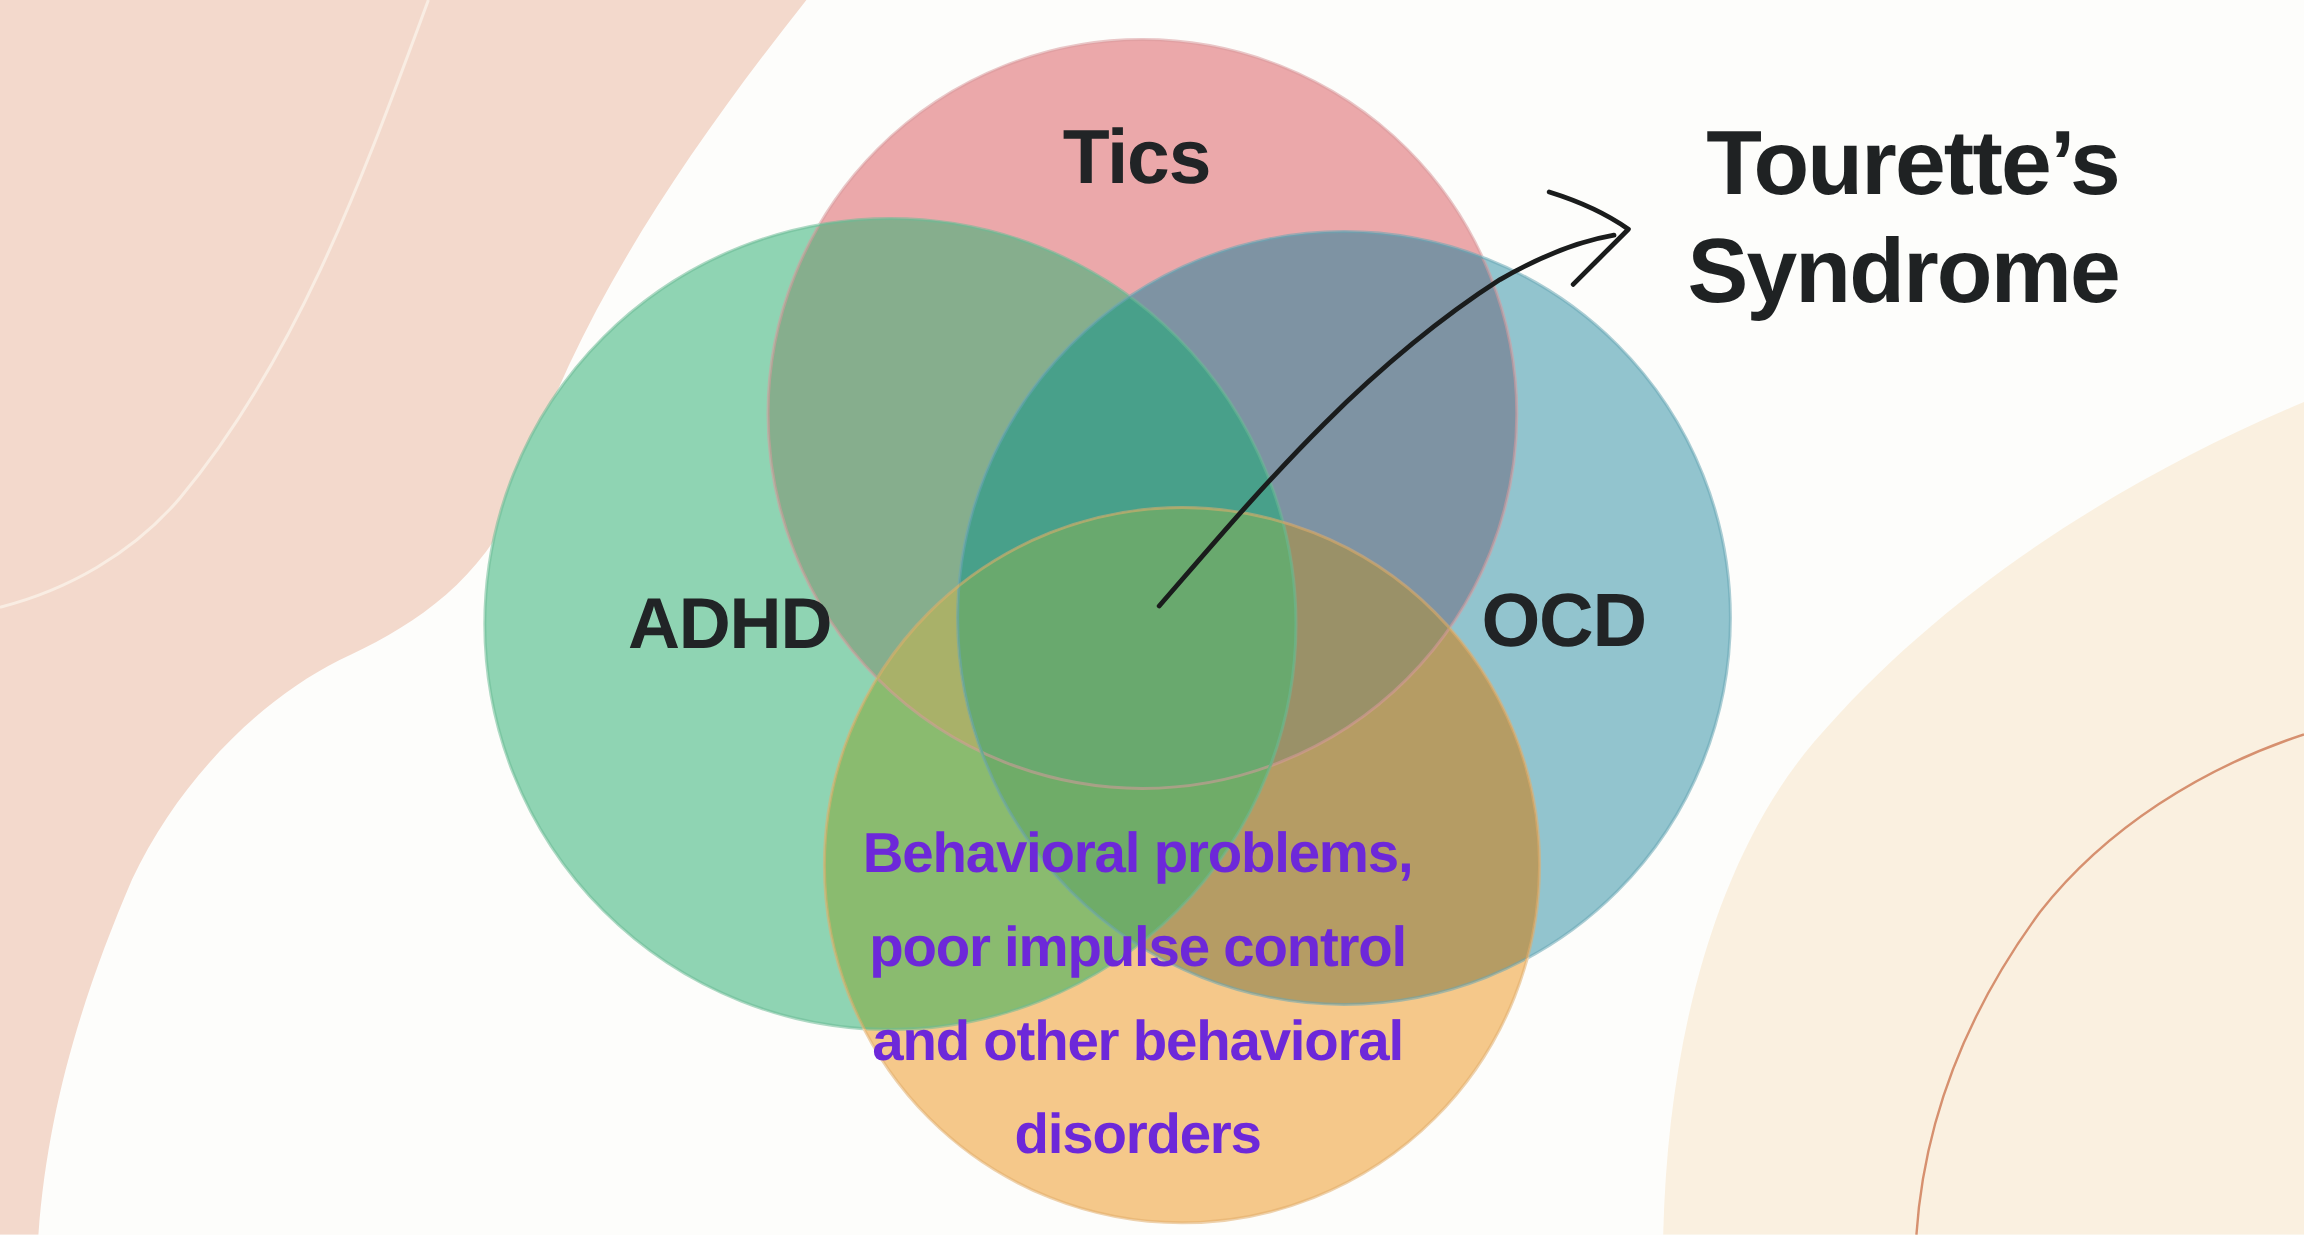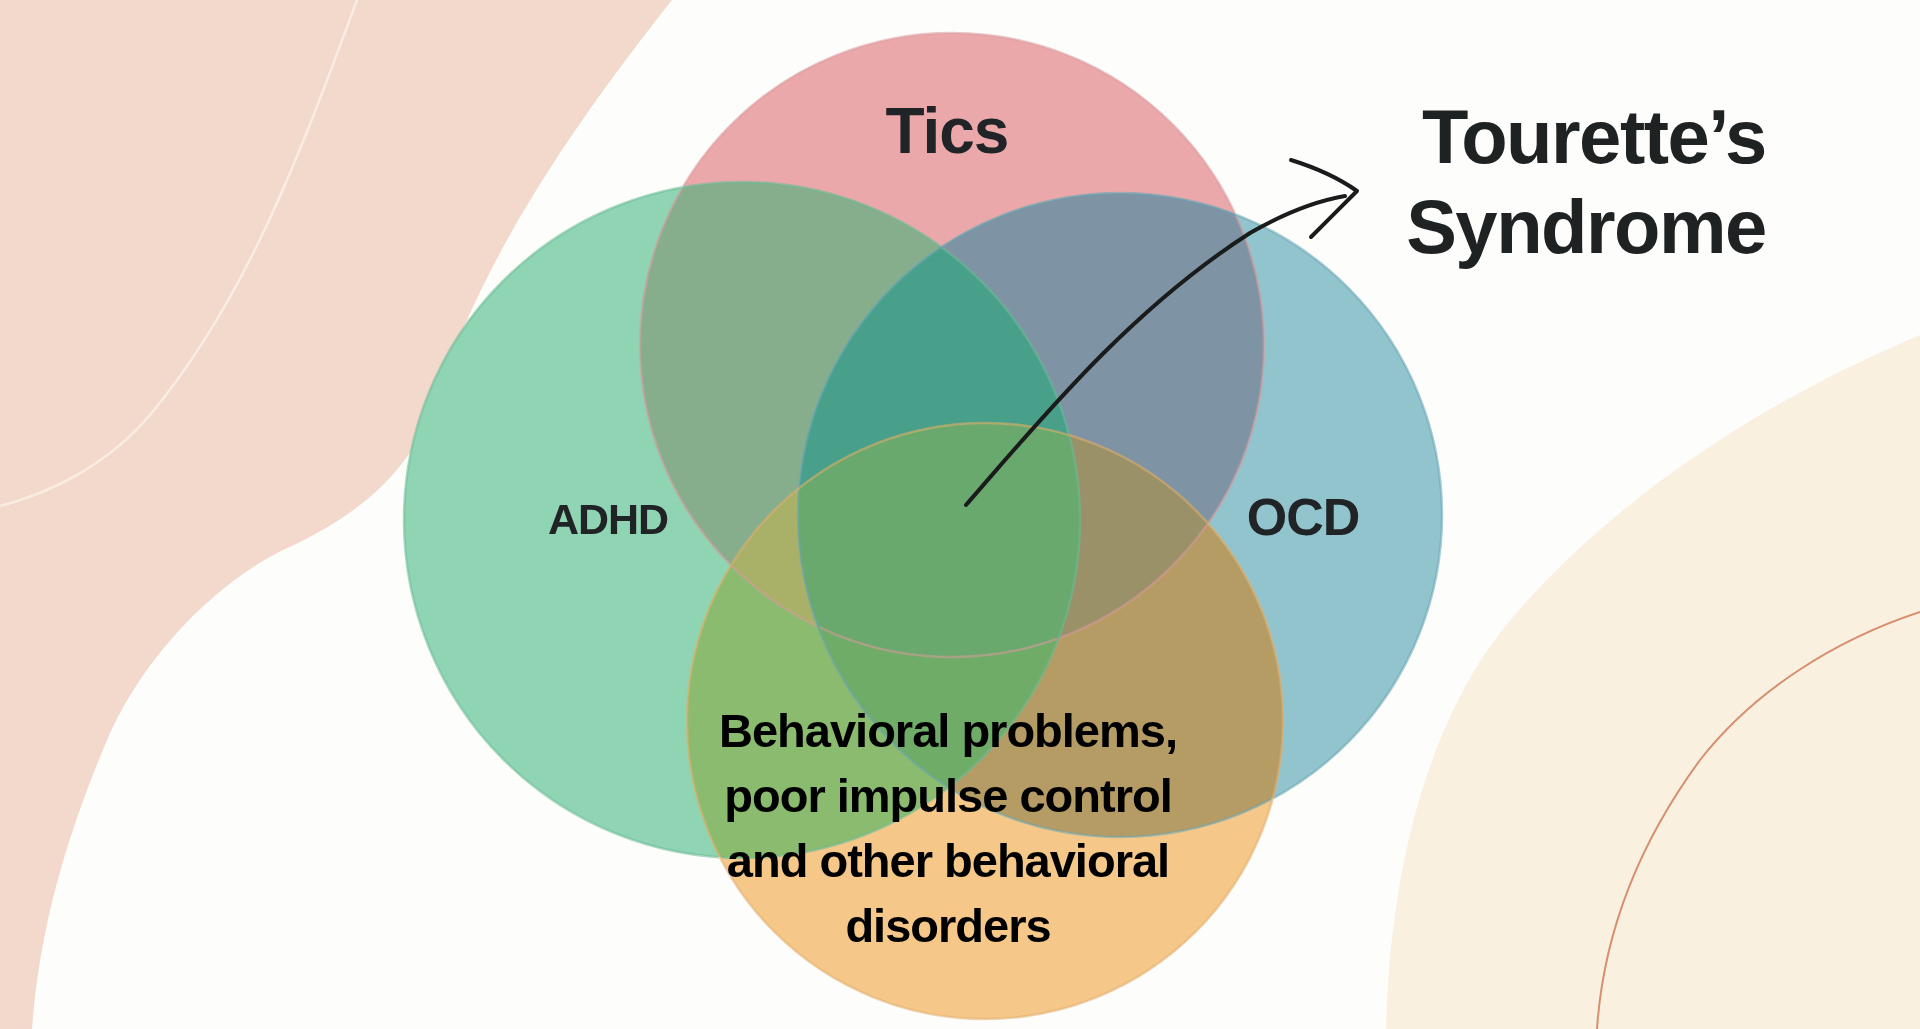--- a/index.html
+++ b/index.html
@@ -26,26 +26,26 @@
     position: absolute;
     transform: translate(-50%, -50%);
     color: #212426;
     font-weight: 700;
     white-space: pre-line;
     text-align: center;
     letter-spacing: -1px;
     line-height: 1.1;
   }
   .label-tics      { left: 947px;  top: 131px; font-size: 64px; }
-  .label-adhd      { left: 608px;  top: 520px; font-size: 43px; }
-  .label-ocd       { left: 1303px; top: 518px; font-size: 52px; }
+  .label-adhd      { left: 608px;  top: 520px; font-size: 60px; }
+  .label-ocd       { left: 1303px; top: 518px; font-size: 63px; }
   .label-behavioral{
     left: 948px; top: 828px;
-    font-size: 47px; line-height: 65px; letter-spacing: -1px;
-    color: #000000;
+    font-size: 47px; line-height: 78px; letter-spacing: -1px;
+    color: #6d28d9;
   }
   .label-tourette  {
     left: 1586px; top: 182px;
     font-size: 76px; line-height: 90px; letter-spacing: -1.5px;
     color: #1f2223;
     text-align: right;
   }
 </style>
 </head>
 <body>

